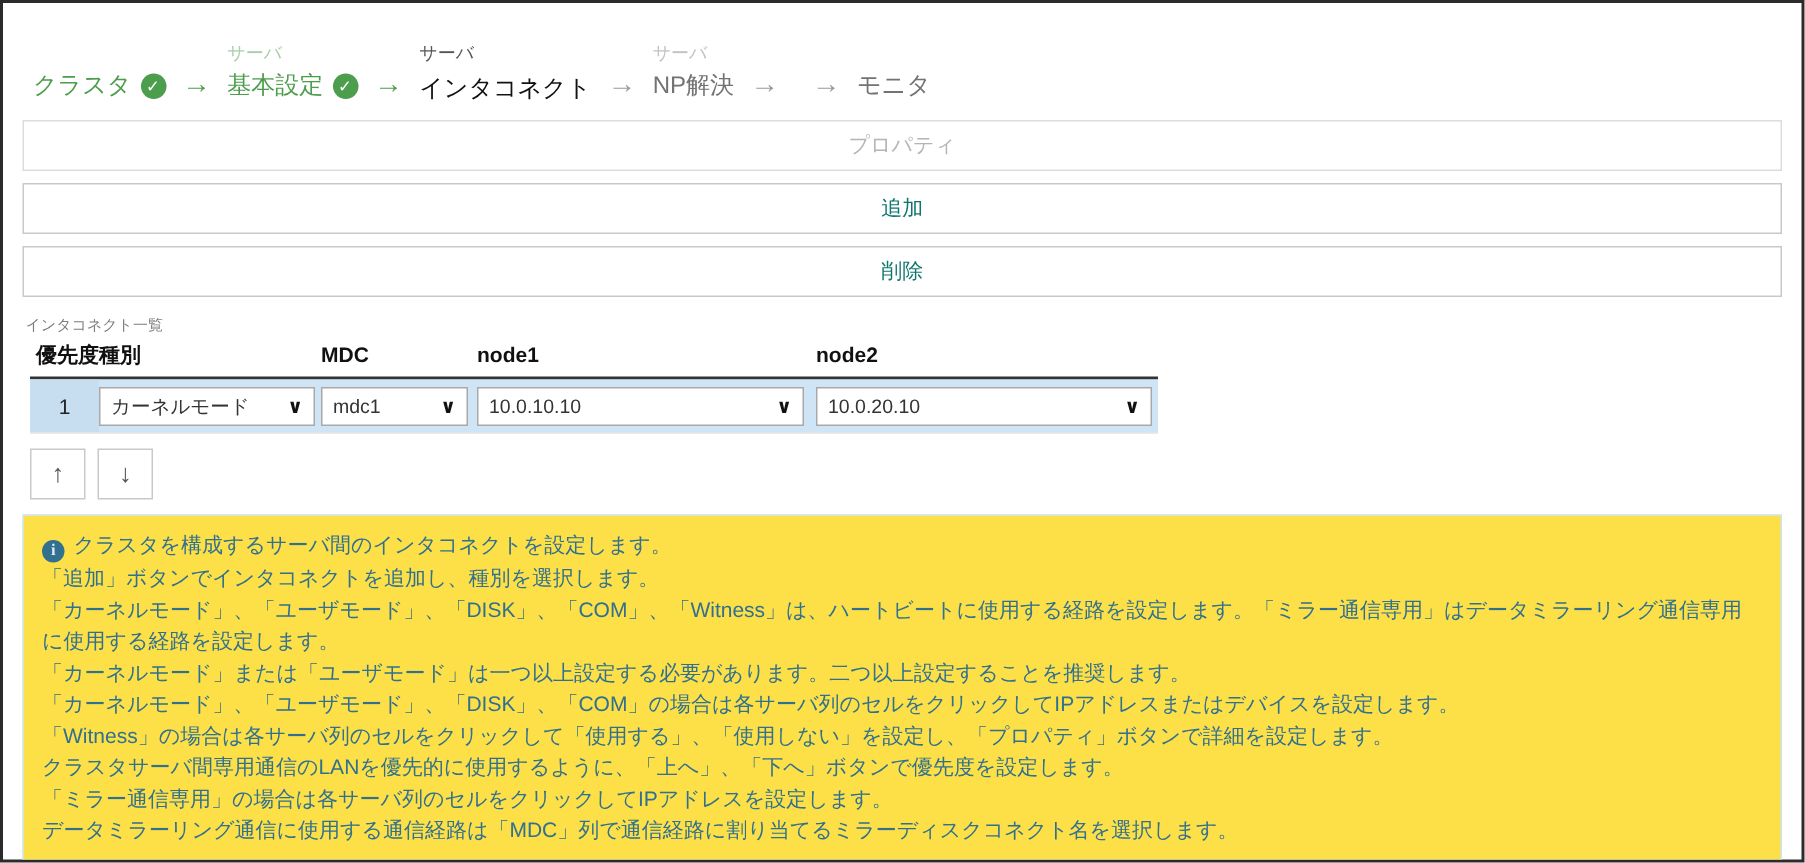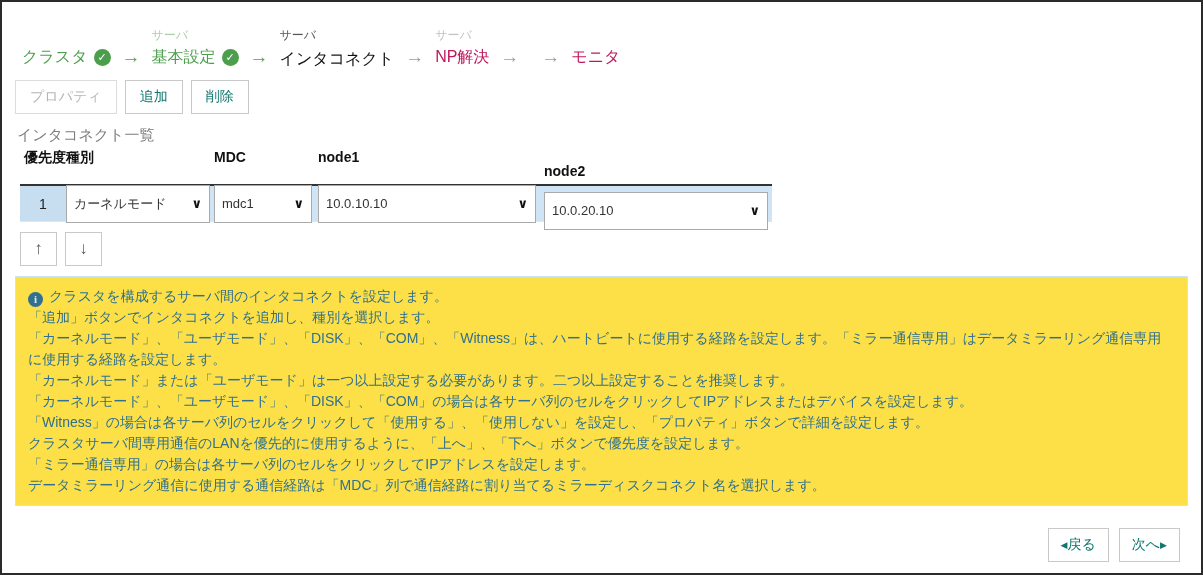--- a/index.html
+++ b/index.html
@@ -39,65 +39,65 @@
   }
   .step { display: flex; flex-direction: column; }
   .step .top {
     font-size: 12px; height: 18px; line-height: 18px;
   }
   .step .main-row { display: flex; align-items: center; font-size: 16px; height: 26px; }
   .step.done .main-row { color: #4c9e4c; }
   .step.done .top { color: #a9cfa9; }
   .step.current .main-row { color: #111; font-weight: normal; align-items: flex-end; }
   .step.current .top { color: #555; }
-  .step.upcoming .main-row { color: #be185d; }
+  .step.upcoming .main-row { color: #737373; }
   .step.upcoming .top { color: #c2c2c2; }
   .check-badge {
     display: inline-flex; align-items: center; justify-content: center;
     width: 17px; height: 17px; border-radius: 50%;
     background: #4c9e4c; color: #fff; font-size: 11px; font-weight: bold;
     margin-left: 6px;
   }
   .step-arrow {
     font-size: 19px; font-weight: bold;
     padding: 0 11px; height: 26px; line-height: 25px;
     align-self: flex-end;
   }
   .step-arrow.g { color: #4c9e4c; }
   .step-arrow.n { color: #9a9a9a; }
   
-  .toolbar { margin: 10px 0 0 0; display: flex; gap: 8px; }
+  .toolbar { margin: 10px 0 0 0; display: flex; gap: 8px; flex-direction: column; }
   .btn {
     background: #fff; border: 1px solid #c9c9c9;
     font-size: 14px; color: #0f766e;
     padding: 7px 14px; min-width: 56px;
     font-family: inherit; cursor: pointer;
   }
   .btn.disabled { color: #b5b5b5; border-color: #dcdcdc; cursor: default; }
   
-  .list-caption { color: #7d7d7d; font-size: 15px; margin: 12px 0 4px 2px; }
+  .list-caption { color: #7d7d7d; font-size: 10px; margin: 12px 0 4px 2px; }
   .tbl { width: 752px; margin-left: 5px; }
   .tbl-head {
     display: flex; font-size: 14px; font-weight: bold; color: #111;
     border-bottom: 2px solid #333; padding-bottom: 5px;
   }
   .tbl-row {
     display: flex; align-items: center;
     background: #cfe5f5; height: 36px;
     border-bottom: 1px solid #e4e4e4;
   }
   .col-pri   { width: 46px; text-align: right; }
   .col-type  { width: 148px; padding-right: 4px; }
   .col-mdc   { width: 104px; padding-right: 6px; }
   .col-node1 { width: 226px; padding-right: 8px; }
-  .col-node2 { width: 224px; margin-top: 14px; }
+  .col-node2 { width: 224px; }
   .tbl-row .col-pri { font-size: 14px; color: #222; background: #c6def0; align-self: stretch; display:flex; align-items:center; justify-content:center; }
   .sel {
     background: #fff; border: 1px solid #a9a9a9;
-    height: 38px; display: flex; align-items: center;
+    height: 26px; display: flex; align-items: center;
     font-size: 13px; color: #333; padding: 0 7px;
     cursor: pointer; width: 100%;
   }
   .sel .val { flex: 1; white-space: nowrap; overflow: hidden; }
   .sel .chev { font-weight: bold; font-size: 13px; color: #111; margin-left: 4px; }
   
   .reorder { display: flex; gap: 8px; margin: 10px 0 0 5px; }
   .btn-arrow {
     width: 37px; height: 34px;
     background: #fff; border: 1px solid #c9c9c9;

